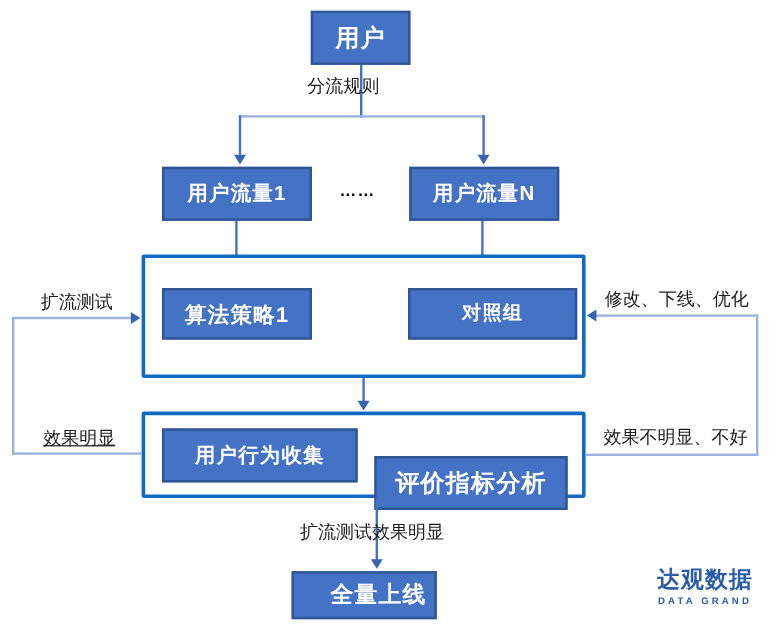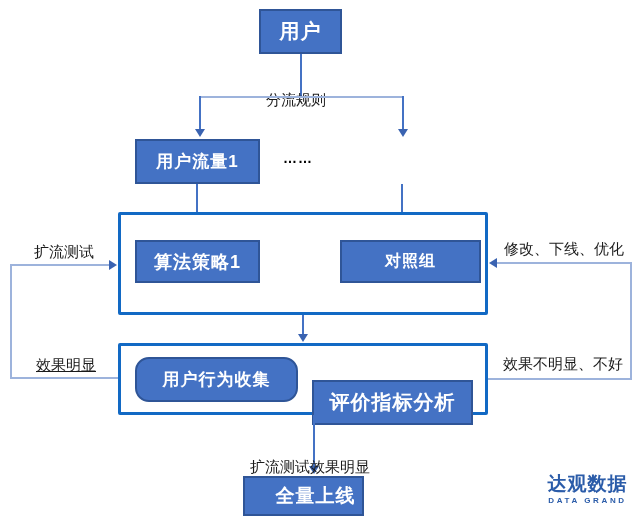--- a/index.html
+++ b/index.html
@@ -41,64 +41,65 @@
   .logo-en{font-size:8px;font-weight:bold;letter-spacing:2.6px;line-height:11px;}
 </style>
 </head>
 <body>
 
 <div class="canvas">
 
   <div class="node" style="left:259px;top:9px;width:83px;height:45px;font-size:20px;">用户</div>
 
   <div class="line vline" style="left:300px;top:54px;height:44px;"></div>
-  <div class="edge-label" style="left:246px;top:63px;width:100px;margin-top:28px;">分流规则</div>
+  <div class="edge-label" style="left:236px;top:63px;width:100px;">分流规则</div>
 
   <div class="line hline light" style="left:199px;top:96px;width:205px;"></div>
   <div class="line vline" style="left:199px;top:96px;height:34px;"></div>
   <div class="arrowhead arrow-down" style="left:195px;top:129px;"></div>
   <div class="line vline" style="left:402px;top:96px;height:34px;"></div>
   <div class="arrowhead arrow-down" style="left:398px;top:129px;"></div>
 
   <div class="node" style="left:135px;top:139px;width:125px;height:45px;font-size:17px;">用户流量1</div>
   <div class="dots" style="left:283px;top:150px;">……</div>
+  <div class="node" style="left:341px;top:139px;width:125px;height:45px;font-size:17px;">用户流量N</div>
 
   <div class="line vline" style="left:196px;top:184px;height:44px;"></div>
   <div class="arrowhead arrow-down" style="left:192px;top:227px;"></div>
   <div class="line vline" style="left:401px;top:184px;height:44px;"></div>
   <div class="arrowhead arrow-down" style="left:397px;top:227px;"></div>
 
   <div class="container-frame" style="left:118px;top:212px;width:370px;height:103px;"></div>
   <div class="node" style="left:135px;top:240px;width:125px;height:43px;font-size:18px;">算法策略1</div>
   <div class="node" style="left:340px;top:240px;width:141px;height:43px;font-size:16px;">对照组</div>
 
   <div class="line vline" style="left:302px;top:315px;height:20px;"></div>
   <div class="arrowhead arrow-down" style="left:298px;top:334px;"></div>
 
   <div class="container-frame" style="left:118px;top:343px;width:370px;height:72px;"></div>
-  <div class="node" style="left:135px;top:357px;width:163px;height:45px;font-size:17px;border-radius:14px;">用户行为收集</div>
+  <div class="node" style="left:135px;top:357px;width:163px;height:45px;font-size:17px;">用户行为收集</div>
   <div class="node" style="left:312px;top:357px;width:161px;height:45px;font-size:20px;margin-top:23px;">评价指标分析</div>
 
   <div class="line hline light" style="left:10px;top:377px;width:108px;"></div>
   <div class="line vline light" style="left:10px;top:264px;height:115px;"></div>
   <div class="line hline light" style="left:10px;top:264px;width:100px;"></div>
   <div class="arrowhead arrow-right" style="left:109px;top:260px;"></div>
   <div class="edge-label" style="left:18px;top:243px;width:92px;">扩流测试</div>
   <div class="edge-label" style="left:20px;top:356px;width:92px;text-decoration:underline;">效果明显</div>
 
   <div class="line hline light" style="left:488px;top:378px;width:144px;"></div>
   <div class="line vline light" style="left:630px;top:262px;height:118px;"></div>
   <div class="line hline light" style="left:496px;top:262px;width:136px;"></div>
   <div class="arrowhead arrow-left" style="left:489px;top:258px;"></div>
   <div class="edge-label" style="left:493px;top:240px;width:142px;">修改、下线、优化</div>
   <div class="edge-label" style="left:491px;top:355px;width:144px;">效果不明显、不好</div>
 
   <div class="line vline" style="left:313px;top:415px;height:52px;"></div>
   <div class="arrowhead arrow-down" style="left:309px;top:466px;"></div>
-  <div class="edge-label" style="left:230px;top:434px;width:160px;margin-top:24px;">扩流测试效果明显</div>
+  <div class="edge-label" style="left:230px;top:434px;width:160px;">扩流测试效果明显</div>
 
   <div class="node" style="left:243px;top:476px;width:121px;height:40px;font-size:19px;padding-left:24px;">全量上线</div>
 
   <div class="logo">
     <div class="logo-cn">达观数据</div>
     <div class="logo-en">DATA GRAND</div>
   </div>
 
 </div>
 

